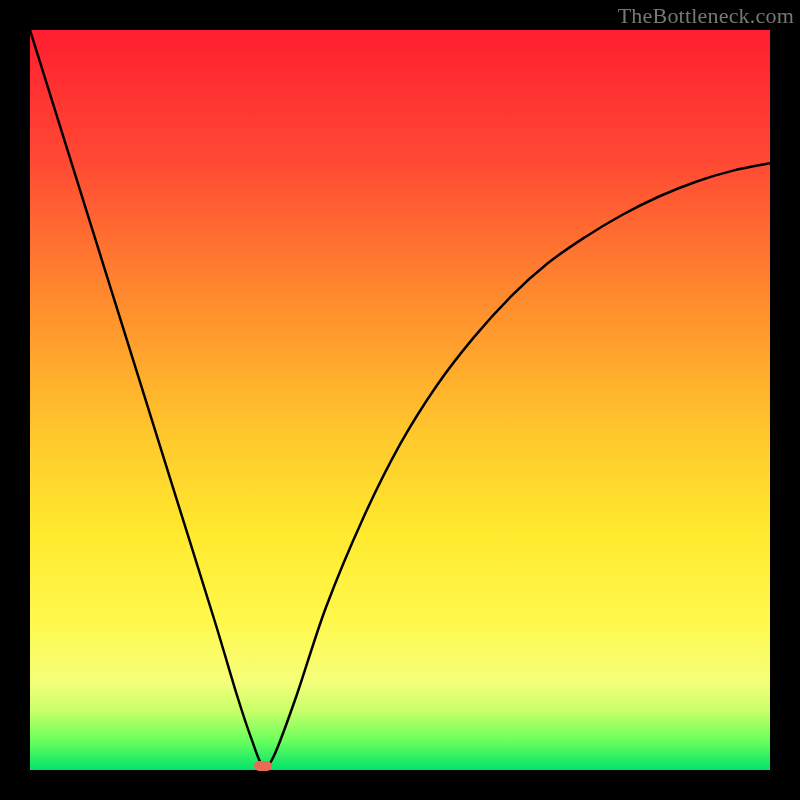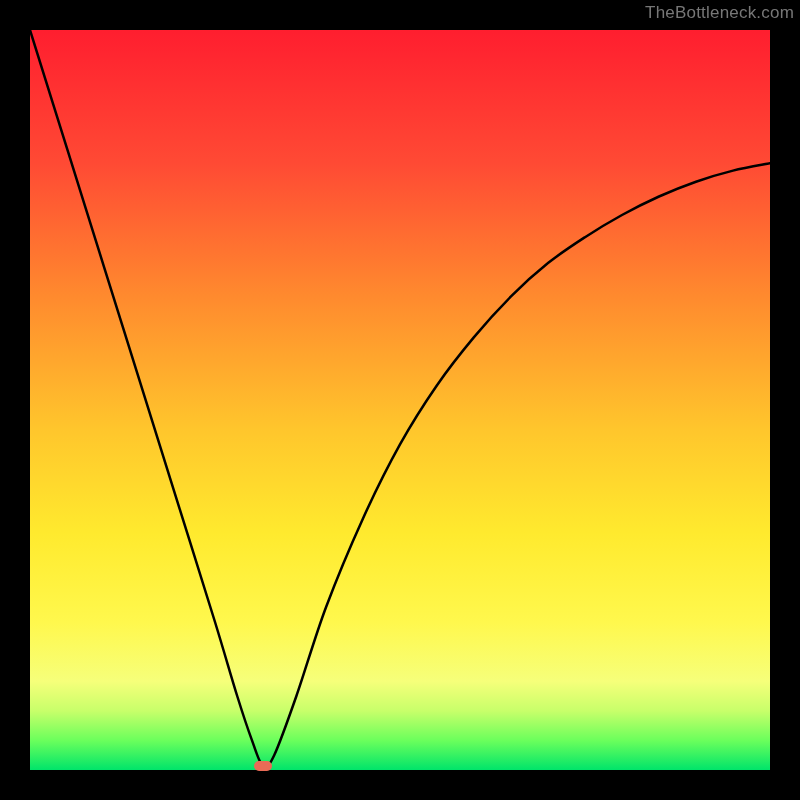--- a/index.html
+++ b/index.html
@@ -36,22 +36,22 @@
       #c8ff6a 92%,
       #6bff5c 96%,
       #00e46a 100%
     );
   }
   .watermark {
     position: absolute;
     top: 3px;
     right: 6px;
     color: #777;
-    font-size: 17px;
-    font-family: Liberation Sans, sans-serif;
+    font-size: 22px;
+    font-family: Liberation Serif, serif;
     letter-spacing: 0.2px;
     margin-left: 32px;
   }
   svg.curve {
     position: absolute;
     left: 0; top: 0;
     width: 740px;
     height: 740px;
   }
   .marker {

